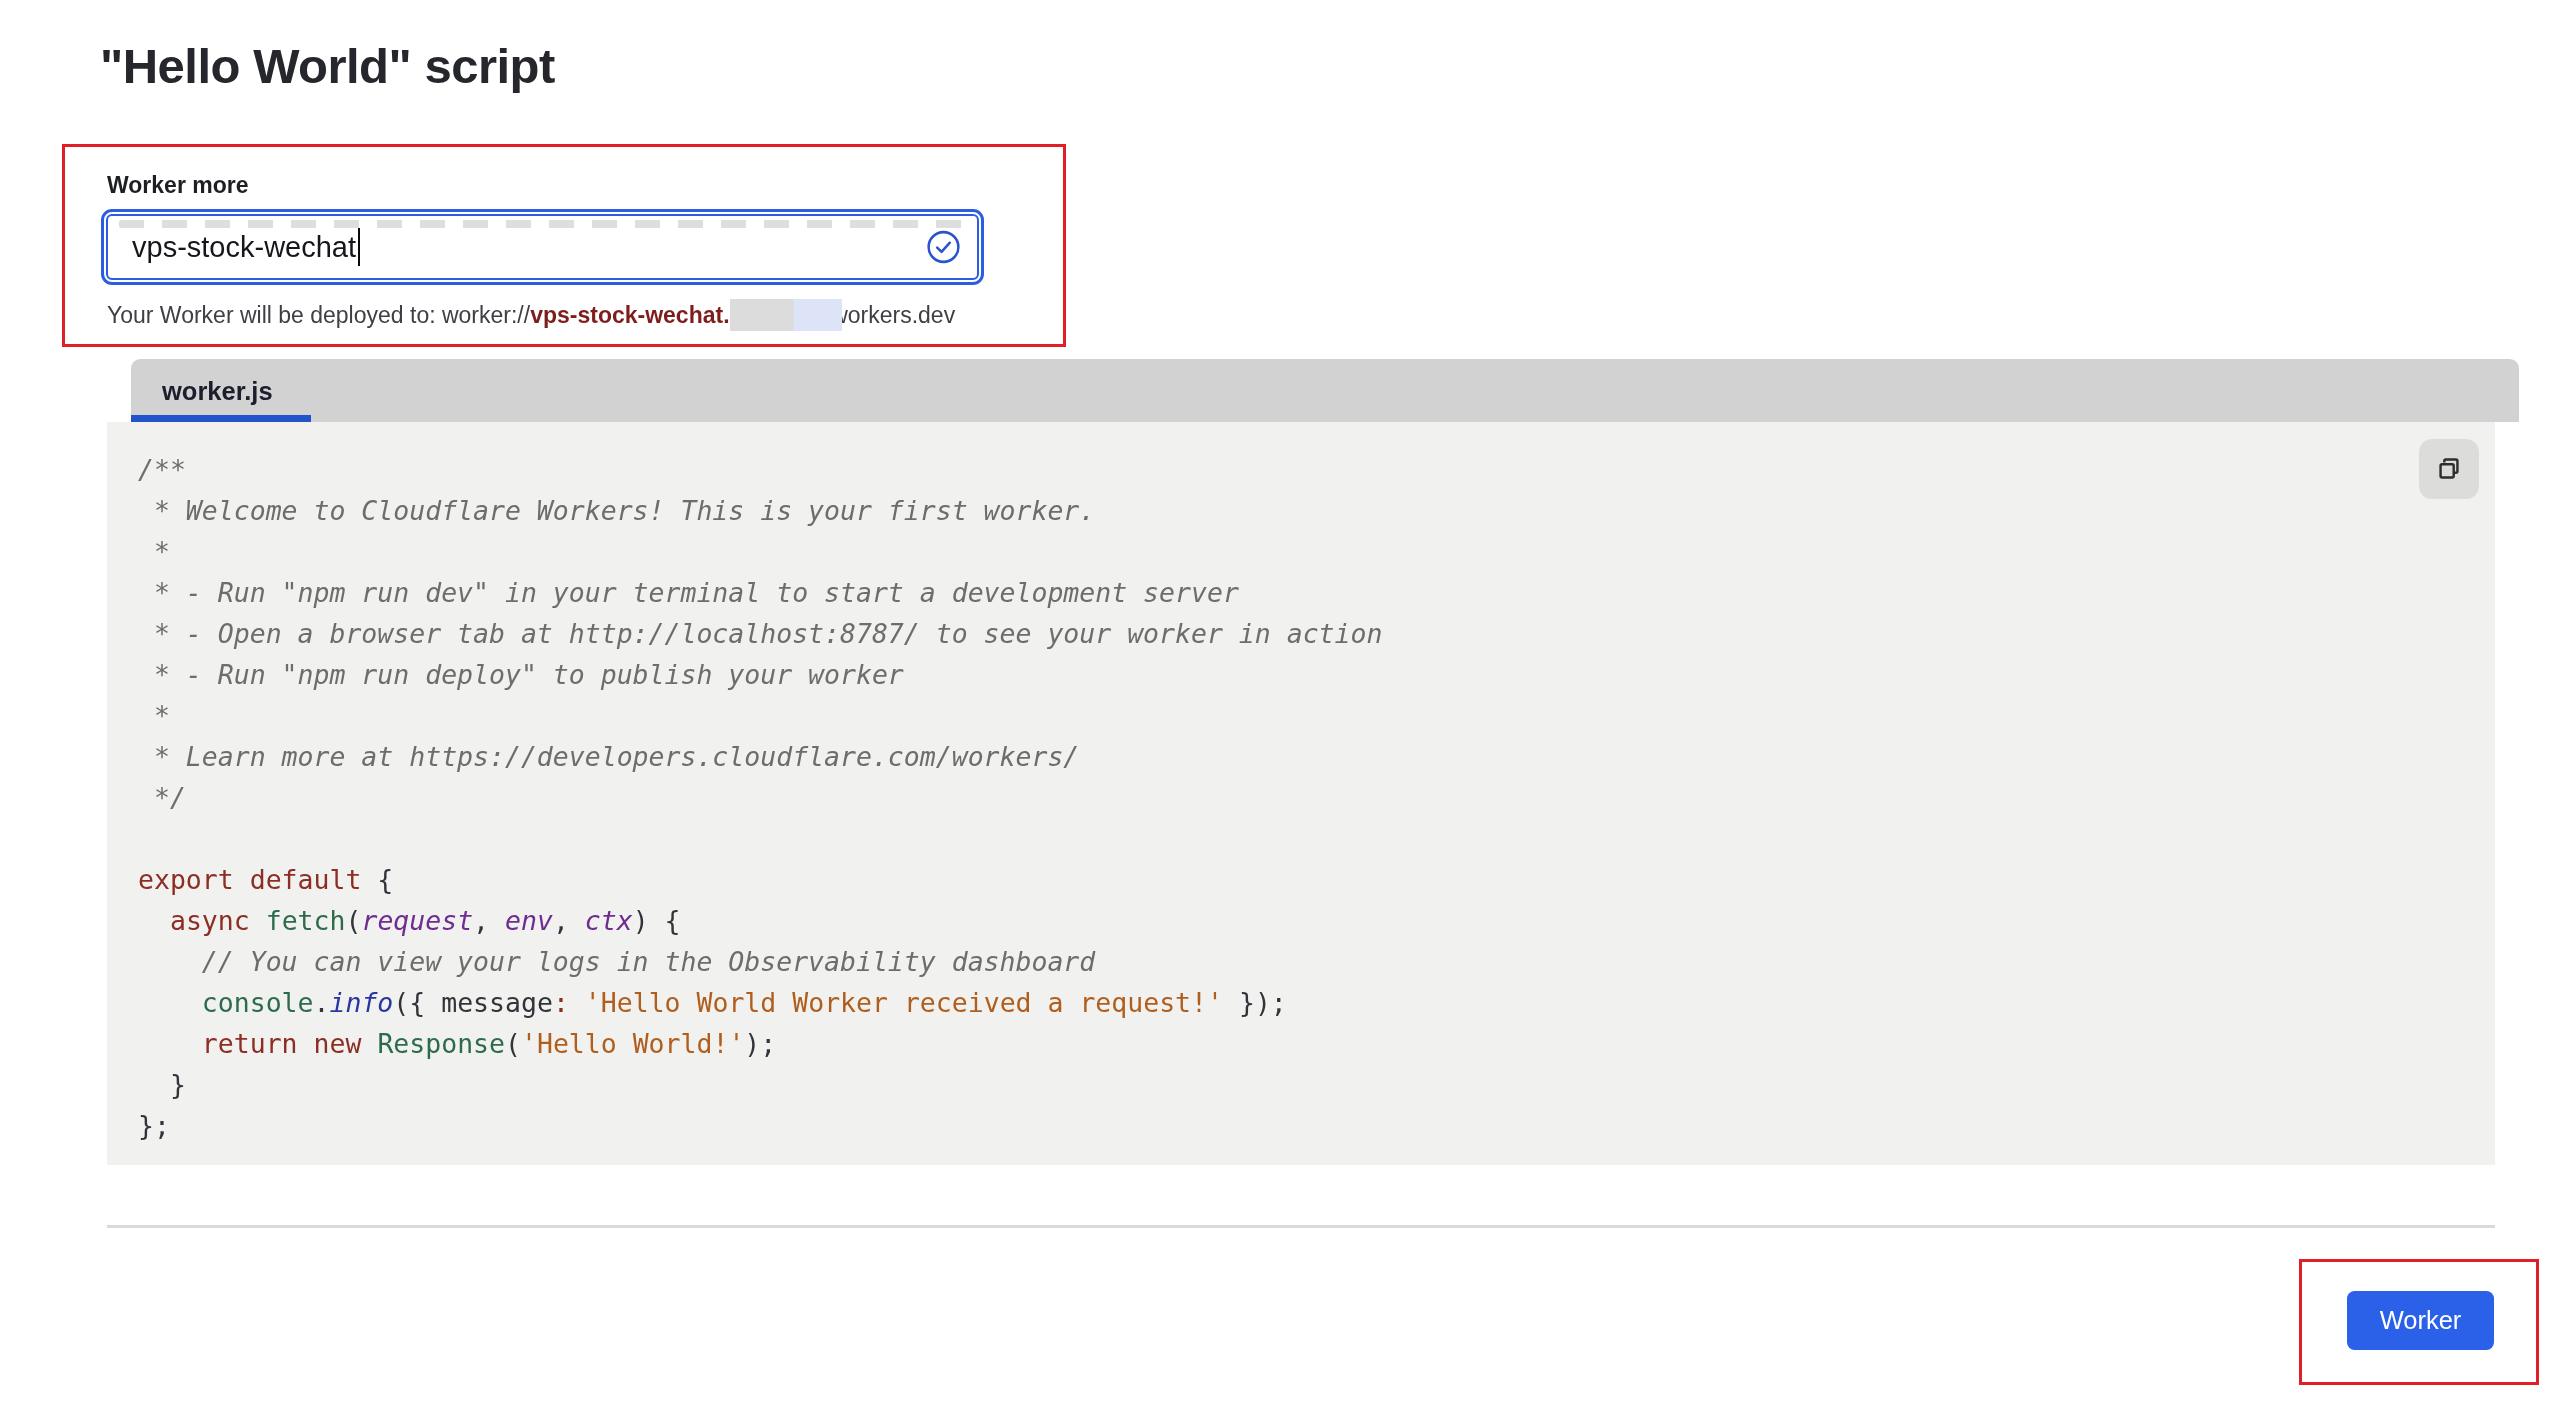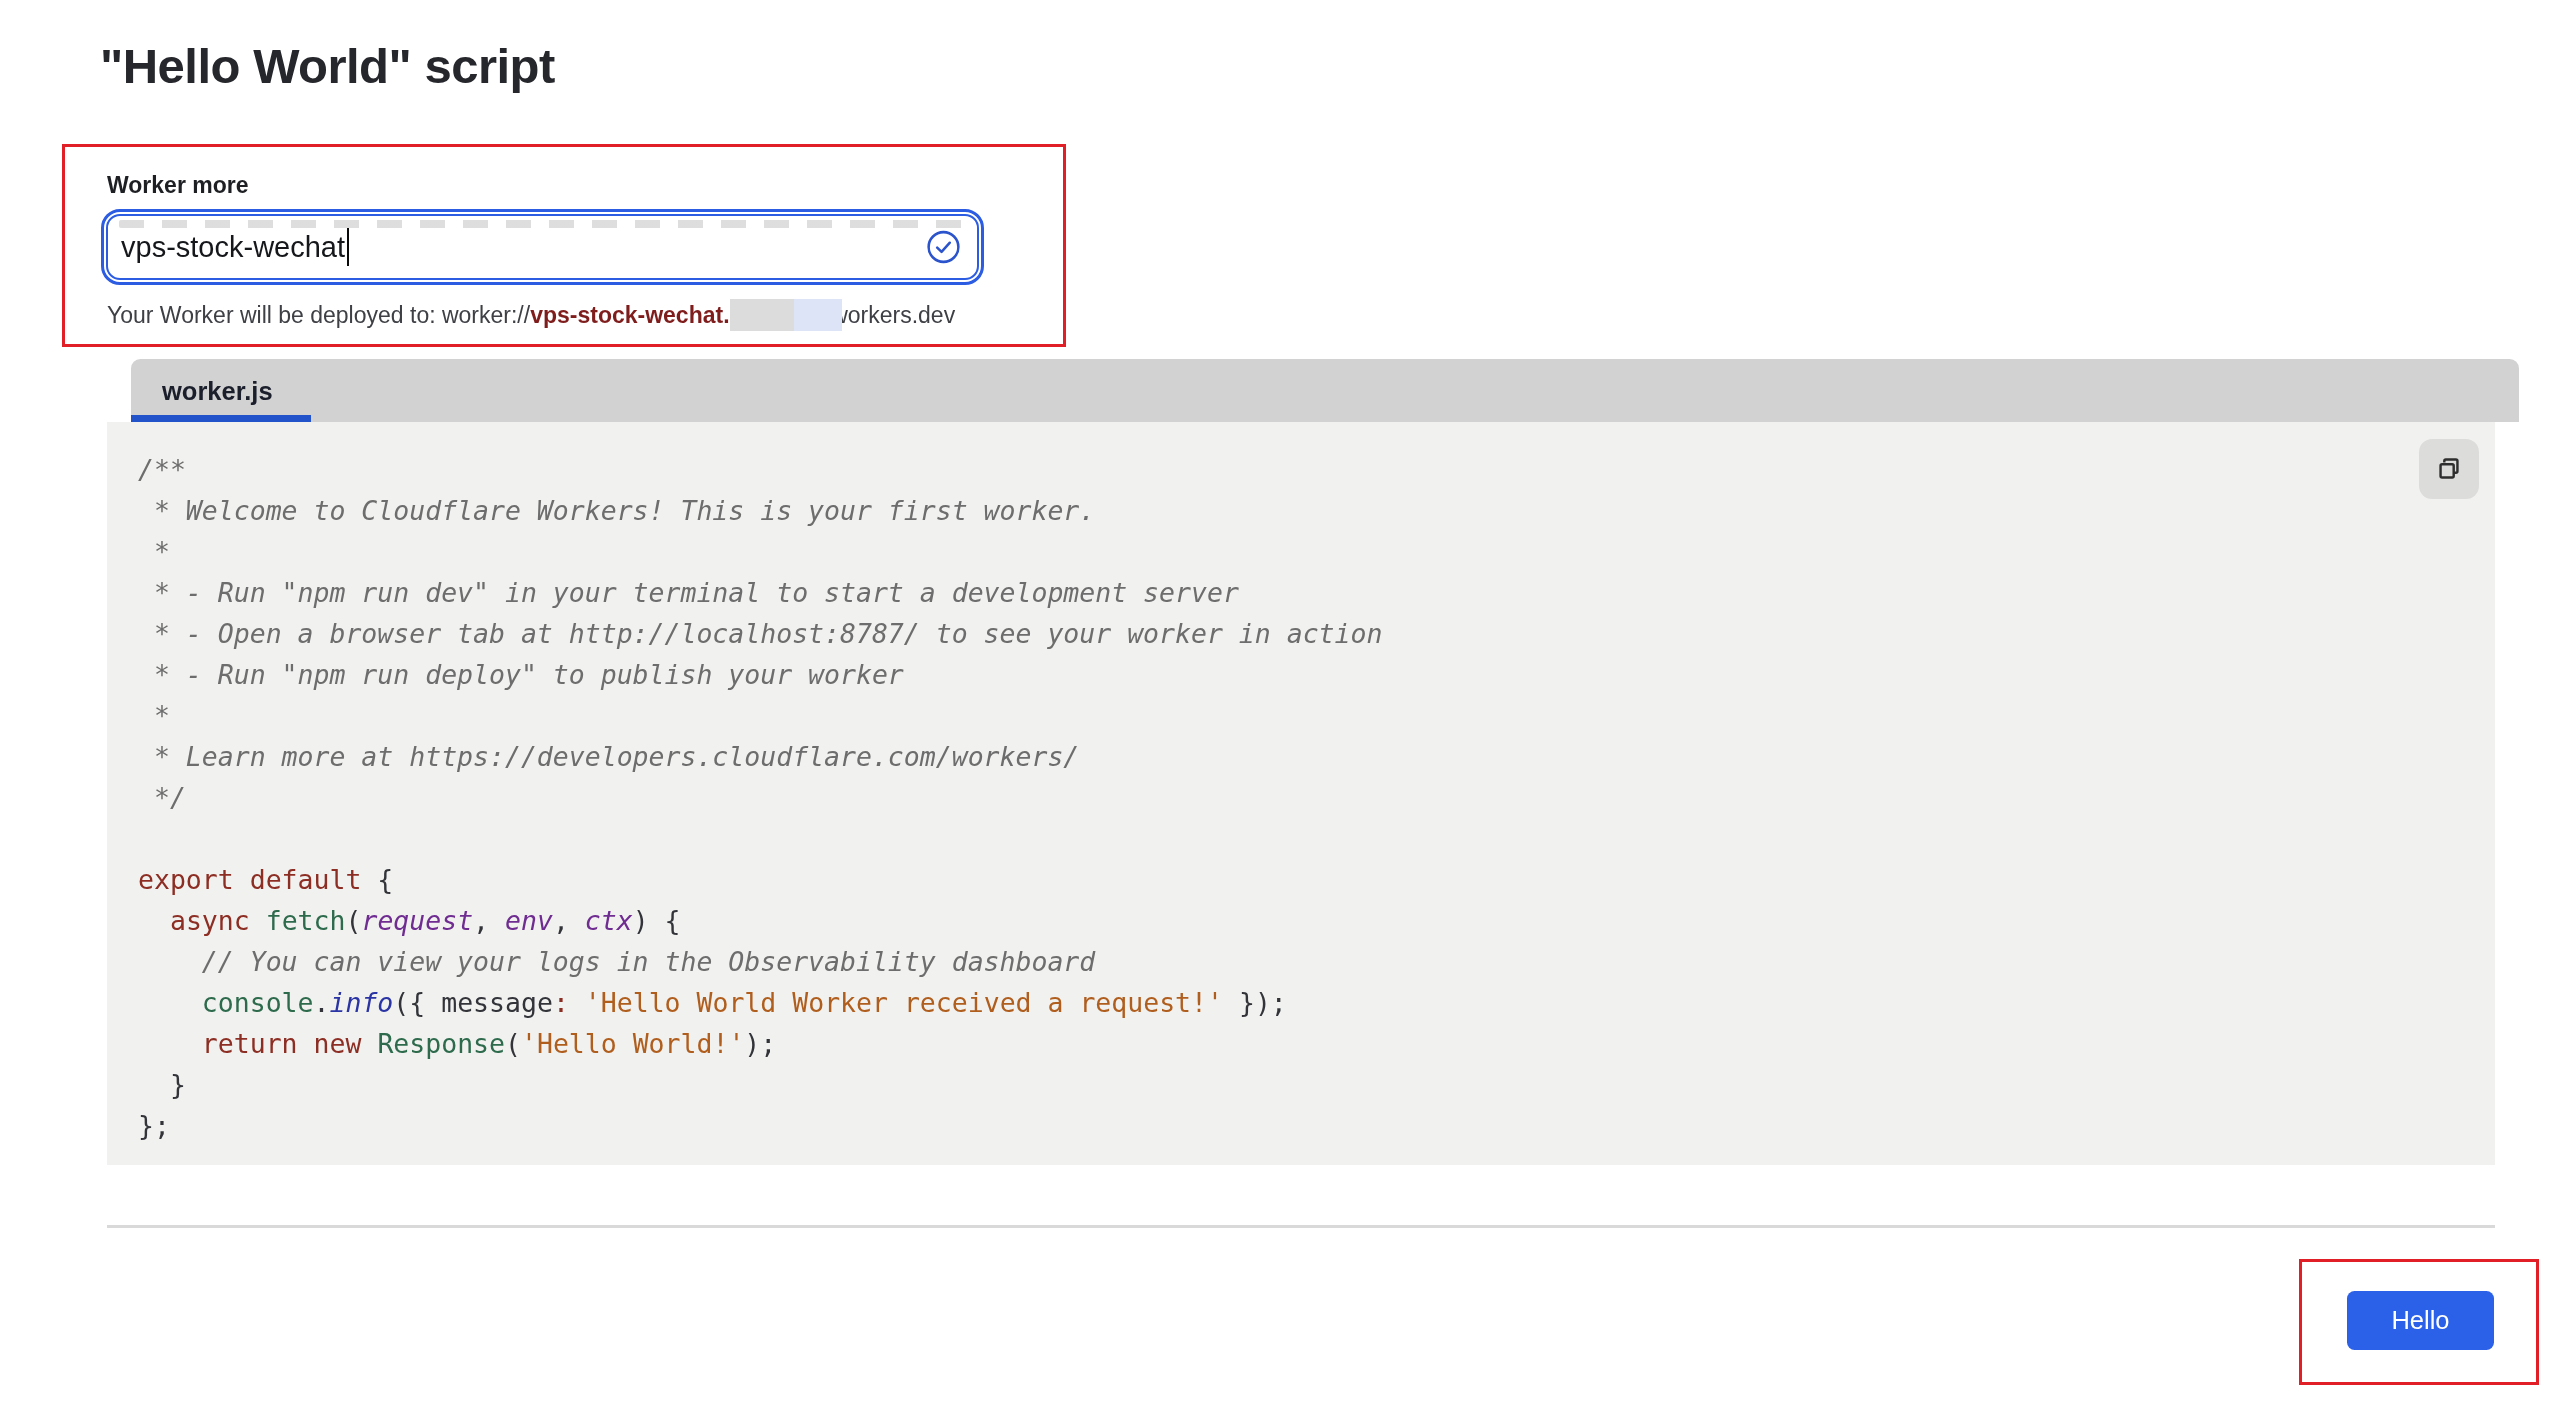--- a/index.html
+++ b/index.html
@@ -13,23 +13,23 @@
   }
   .annotation-box{position:absolute;border:3.8px solid var(--annotation-red);background:transparent;}
   .box1{left:62px;top:144px;width:998px;height:197px;}
   .box2{left:2299px;top:1259px;width:234px;height:120px;}
   .field-label{
     position:absolute;left:107px;top:172px;
     font-size:23px;font-weight:700;color:#1d1f23;
   }
   .input{
     position:absolute;left:106px;top:214px;width:873px;height:66px;box-sizing:border-box;
-    background:#fff;border:2.4px solid var(--accent-blue);border-radius:14px;
+    background:#fff;border:2.4px solid var(--accent-blue);border-radius:6px;
     outline:3.8px solid var(--accent-blue);outline-offset:2.8px;
-    display:flex;align-items:center;padding-left:13px;cursor:text;
+    display:flex;align-items:center;padding-left:24px;cursor:text;
   }
   .artifact{
     position:absolute;top:3.8px;left:11.3px;right:11.3px;height:8.5px;border-radius:1.9px;
     background:repeating-linear-gradient(90deg,#d8d8d8 0 24.6px,transparent 24.6px 43px);
     opacity:.85;pointer-events:none;
   }
   .input-text{font-size:29px;color:#15171a;}
   .caret{display:inline-block;width:2.4px;height:38px;background:#0a0a0a;margin-left:1.9px;}
   .check{position:absolute;right:16px;top:50%;transform:translateY(-50%);width:35px;height:35px;color:#2b54cc;}
   .deploy-line{position:absolute;left:107px;top:299px;font-size:23px;color:#3e4045;white-space:nowrap;}
@@ -112,16 +112,16 @@
         <path d="M11 9 V7.5 a1.6 1.6 0 0 1 1.6 -1.6 H23.4 a1.6 1.6 0 0 1 1.6 1.6 V18.4 a1.6 1.6 0 0 1 -1.6 1.6 H21"></path>
         <rect x="7" y="11" width="14" height="14" rx="1.6"></rect>
       </svg>
     </button>
     <div class="code"><div class="code-line"><span class="tok-comment">/**</span></div><div class="code-line"><span class="tok-comment"> * Welcome to Cloudflare Workers! This is your first worker.</span></div><div class="code-line"><span class="tok-comment"> *</span></div><div class="code-line"><span class="tok-comment"> * - Run "npm run dev" in your terminal to start a development server</span></div><div class="code-line"><span class="tok-comment"> * - Open a browser tab at http://localhost:8787/ to see your worker in action</span></div><div class="code-line"><span class="tok-comment"> * - Run "npm run deploy" to publish your worker</span></div><div class="code-line"><span class="tok-comment"> *</span></div><div class="code-line"><span class="tok-comment"> * Learn more at https://developers.cloudflare.com/workers/</span></div><div class="code-line"><span class="tok-comment"> */</span></div><div class="code-line">&nbsp;</div><div class="code-line"><span class="tok-keyword">export</span><span class="tok-plain"> </span><span class="tok-keyword">default</span><span class="tok-plain"> {</span></div><div class="code-line"><span class="tok-plain">  </span><span class="tok-keyword">async</span><span class="tok-plain"> </span><span class="tok-func">fetch</span><span class="tok-plain">(</span><span class="tok-param">request</span><span class="tok-plain">, </span><span class="tok-param">env</span><span class="tok-plain">, </span><span class="tok-param">ctx</span><span class="tok-plain">) {</span></div><div class="code-line"><span class="tok-plain">    </span><span class="tok-comment">// You can view your logs in the Observability dashboard</span></div><div class="code-line"><span class="tok-plain">    </span><span class="tok-func">console</span><span class="tok-plain">.</span><span class="tok-prop">info</span><span class="tok-plain">({ </span><span class="tok-plain">message</span><span class="tok-keyword">:</span><span class="tok-plain"> </span><span class="tok-string">'Hello World Worker received a request!'</span><span class="tok-plain"> });</span></div><div class="code-line"><span class="tok-plain">    </span><span class="tok-keyword">return</span><span class="tok-plain"> </span><span class="tok-keyword">new</span><span class="tok-plain"> </span><span class="tok-func">Response</span><span class="tok-plain">(</span><span class="tok-string">'Hello World!'</span><span class="tok-plain">);</span></div><div class="code-line"><span class="tok-plain">  }</span></div><div class="code-line"><span class="tok-plain">};</span></div></div>
   </div>
 
   <div class="divider"></div>
 
   <div class="annotation-box box2"></div>
-  <button class="deploy-btn">Hello</button>
+  <button class="deploy-btn">Worker</button>
 
 </div>
 
 
 </body></html>

